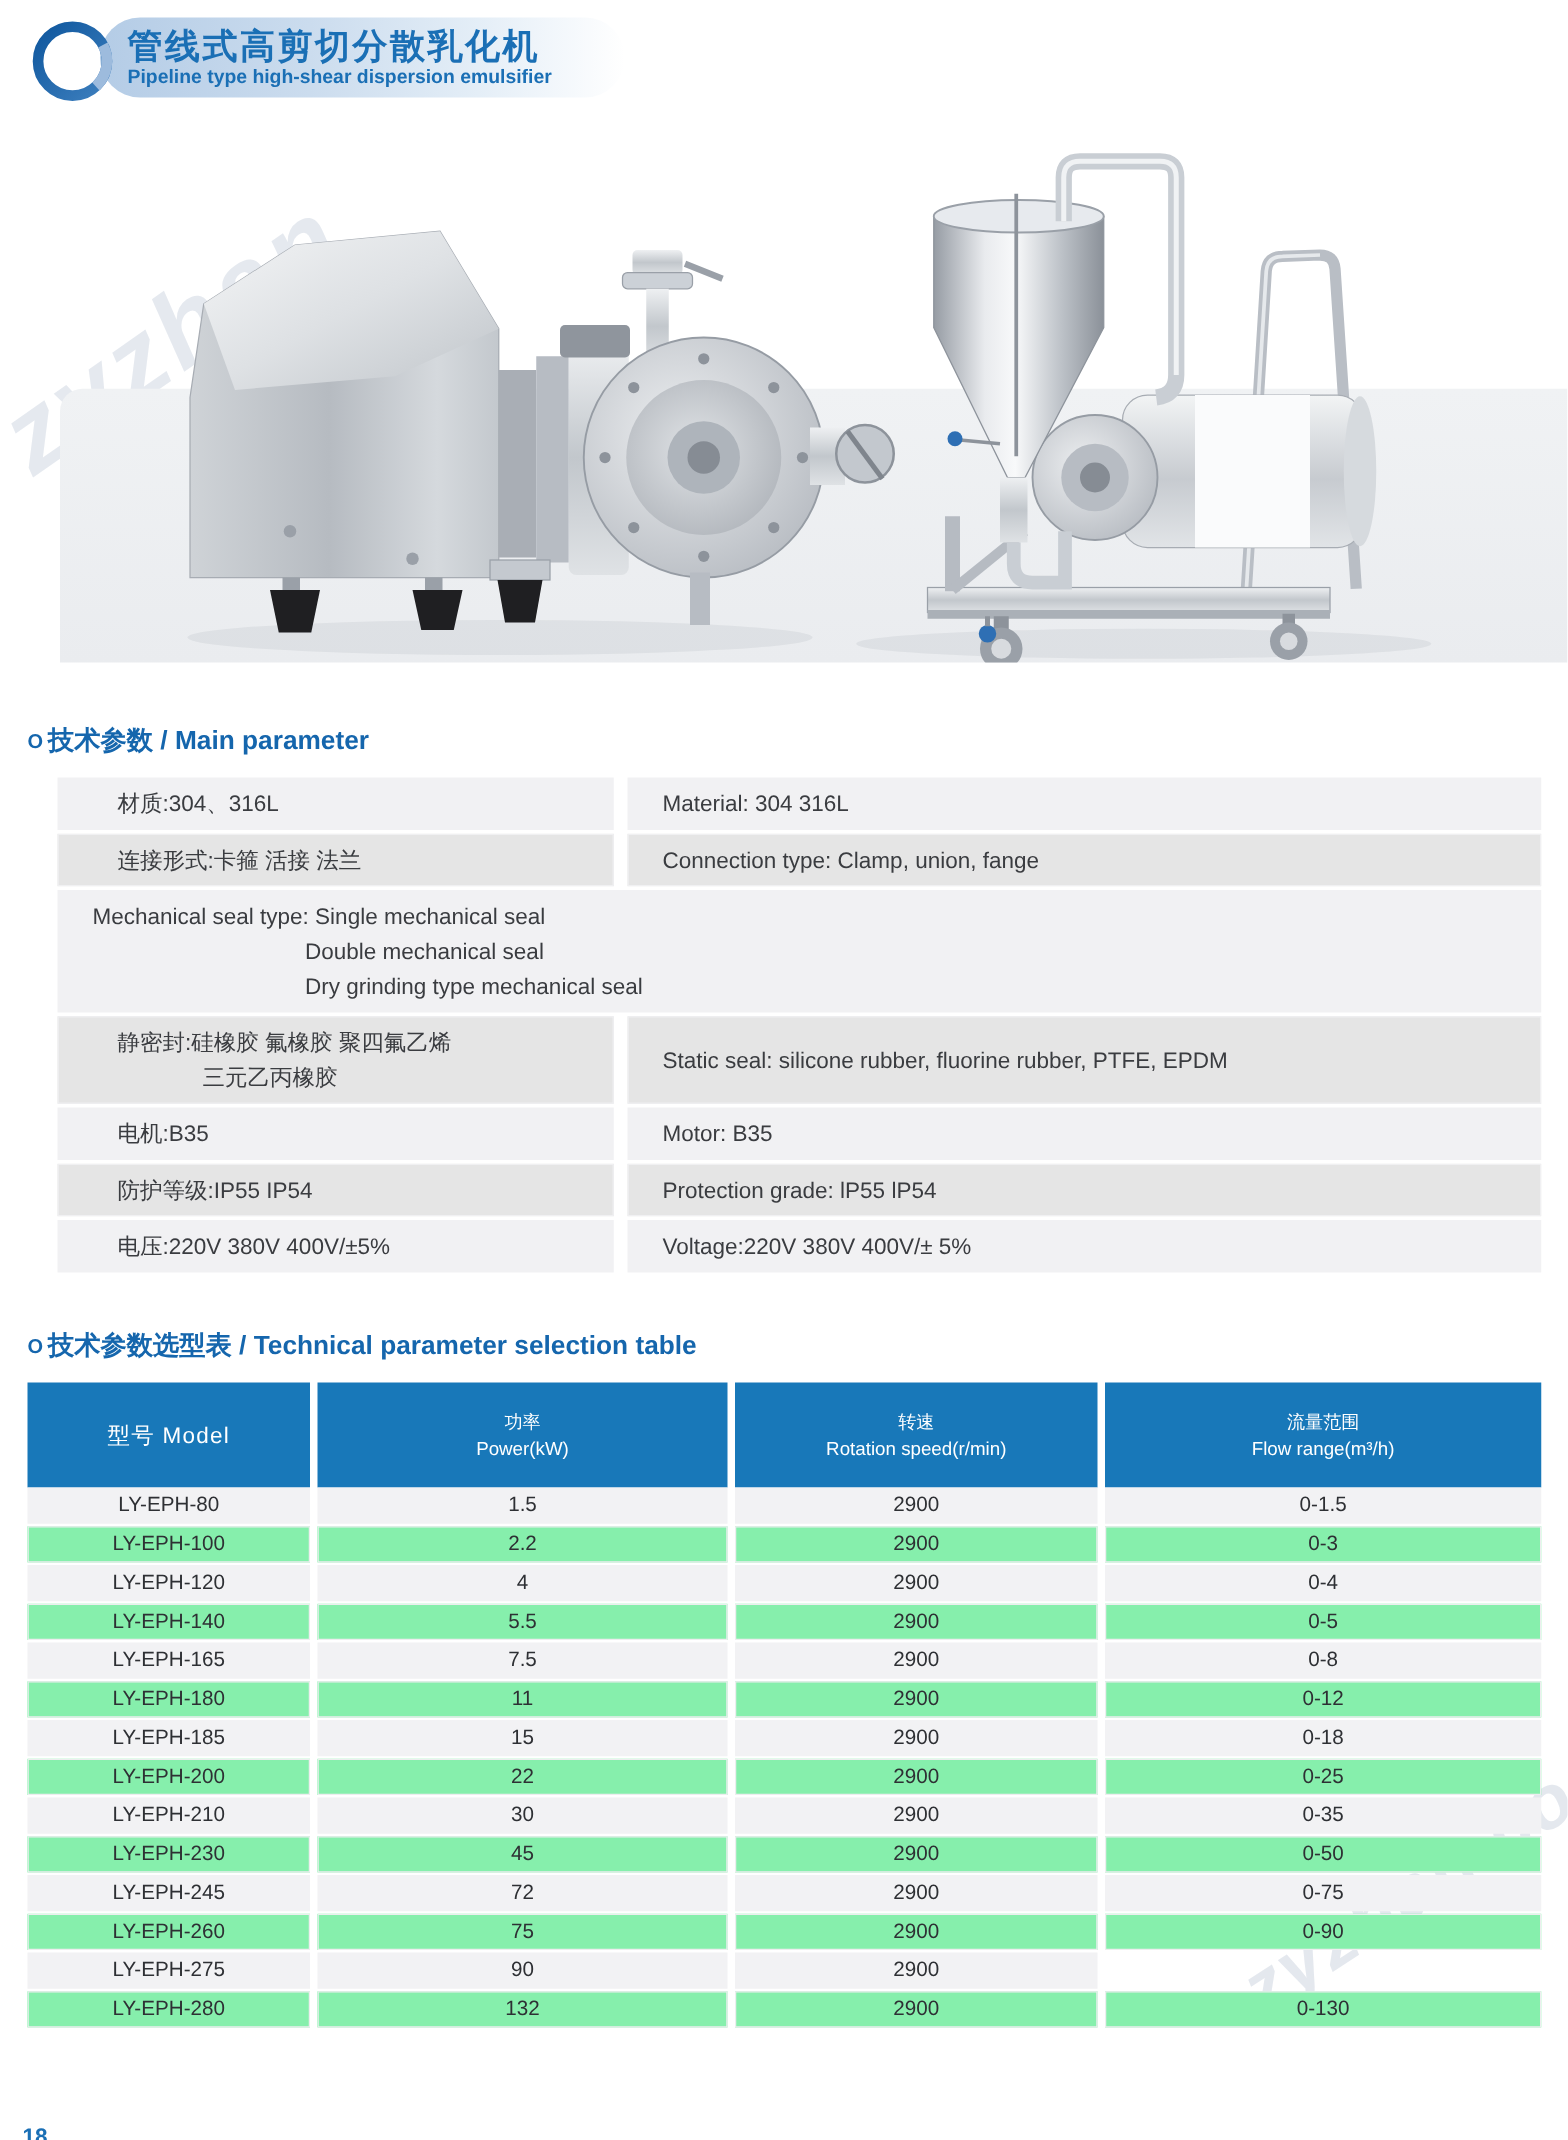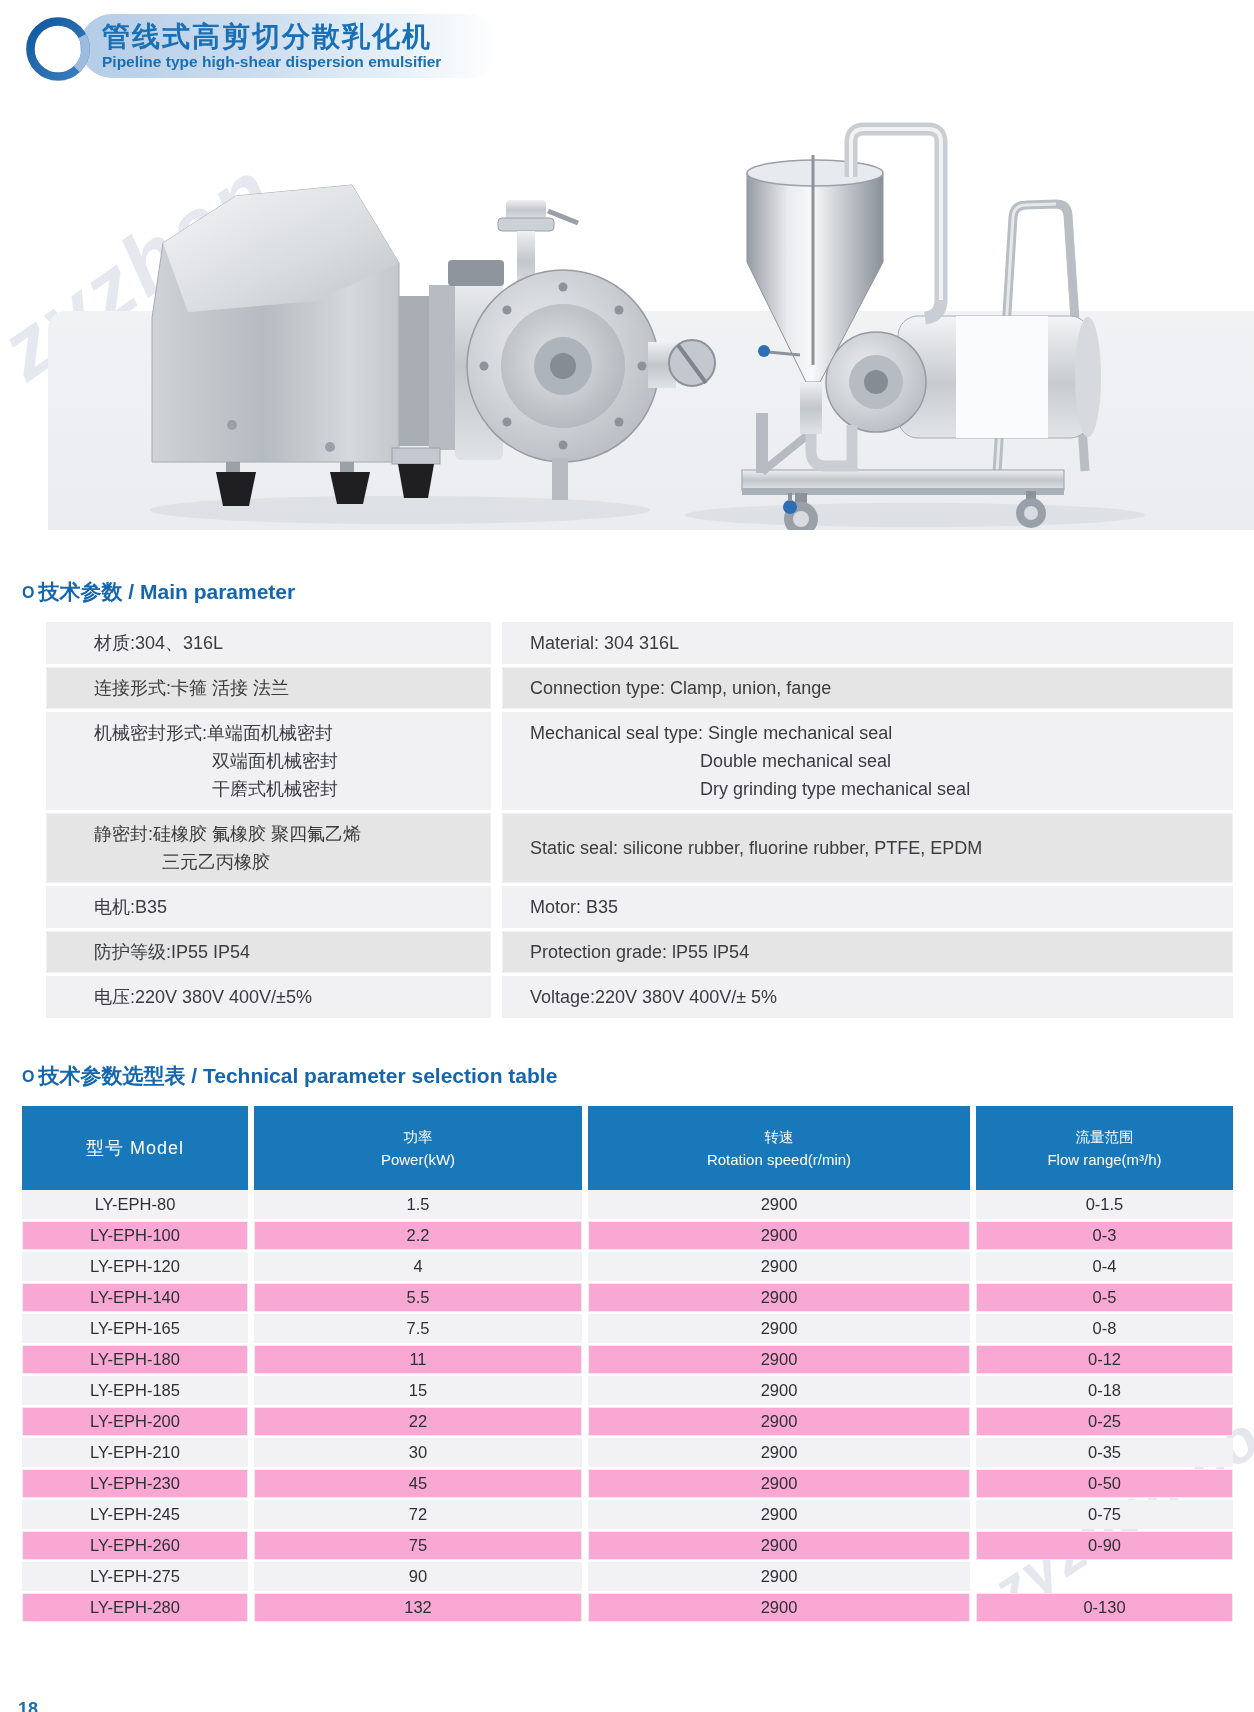--- a/index.html
+++ b/index.html
@@ -42,26 +42,26 @@
   .mp-row.shaded .mp-cell{background:#f1f1f3;}
   .mp-row.plain  .mp-cell{background:#e5e5e5;box-shadow:inset 0 0 0 1px #f0f0f2;}
 
   
   .sel-head{display:flex;gap:6px;margin-bottom:0;height:84px;}
   .sel-hcell{background:#1878b9;color:#ffffff;display:flex;flex-direction:column;
     justify-content:center;align-items:center;text-align:center;}
   .sel-hcell .h-one{font-size:18px;letter-spacing:1px;}
   .sel-hcell .h-zh{font-size:14.5px;margin-bottom:4px;}
   .sel-hcell .h-en{font-size:15px;}
-  .c1{width:226px;} .c2{width:328px;} .c3{width:382px;} .c4{flex:1;}
+  .c1{width:226px;} .c2{width:328px;} .c3{width:290px;} .c4{flex:1;}
   .sel-row{display:flex;gap:6px;margin-bottom:2px;height:29px;}
   .sel-cell{display:flex;align-items:center;justify-content:center;
     font-size:16.5px;color:#2e3034;}
   .sel-row.shaded .sel-cell{background:#f2f2f4;}
-  .sel-row.plain  .sel-cell{background:#f9a8d4;box-shadow:inset 0 0 0 1px #ededef;}
+  .sel-row.plain  .sel-cell{background:#86efac;box-shadow:inset 0 0 0 1px #ededef;}
 
   .pagenum{position:absolute;left:18px;top:1699px;font-size:18px;font-weight:bold;color:#1a6fb5;}
 </style>
 </head>
 <body>
 
 <div class="page">
 
   <div class="wm wm1">zyzhan</div>
   <div class="wm wm2">zyzhan.com</div>
@@ -225,25 +225,20 @@
         </div>
         <div class="mp-row plain">
           <div class="mp-cell mp-zh">
             <div>连接形式:卡箍 活接 法兰</div>
           </div>
           <div class="mp-cell mp-en">
             <div>Connection type: Clamp, union, fange</div>
           </div>
         </div>
         <div class="mp-row shaded">
-          <div class="mp-cell mp-zh">
-            <div>机械密封形式:单端面机械密封</div>
-            <div style="padding-left: 118px;">双端面机械密封</div>
-            <div style="padding-left: 118px;">干磨式机械密封</div>
-          </div>
           <div class="mp-cell mp-en">
             <div>Mechanical seal type: Single mechanical seal</div>
             <div style="padding-left: 170px;">Double mechanical seal</div>
             <div style="padding-left: 170px;">Dry grinding type mechanical seal</div>
           </div>
         </div>
         <div class="mp-row plain">
           <div class="mp-cell mp-zh">
             <div>静密封:硅橡胶 氟橡胶 聚四氟乙烯</div>
             <div style="padding-left: 68px;">三元乙丙橡胶</div>

